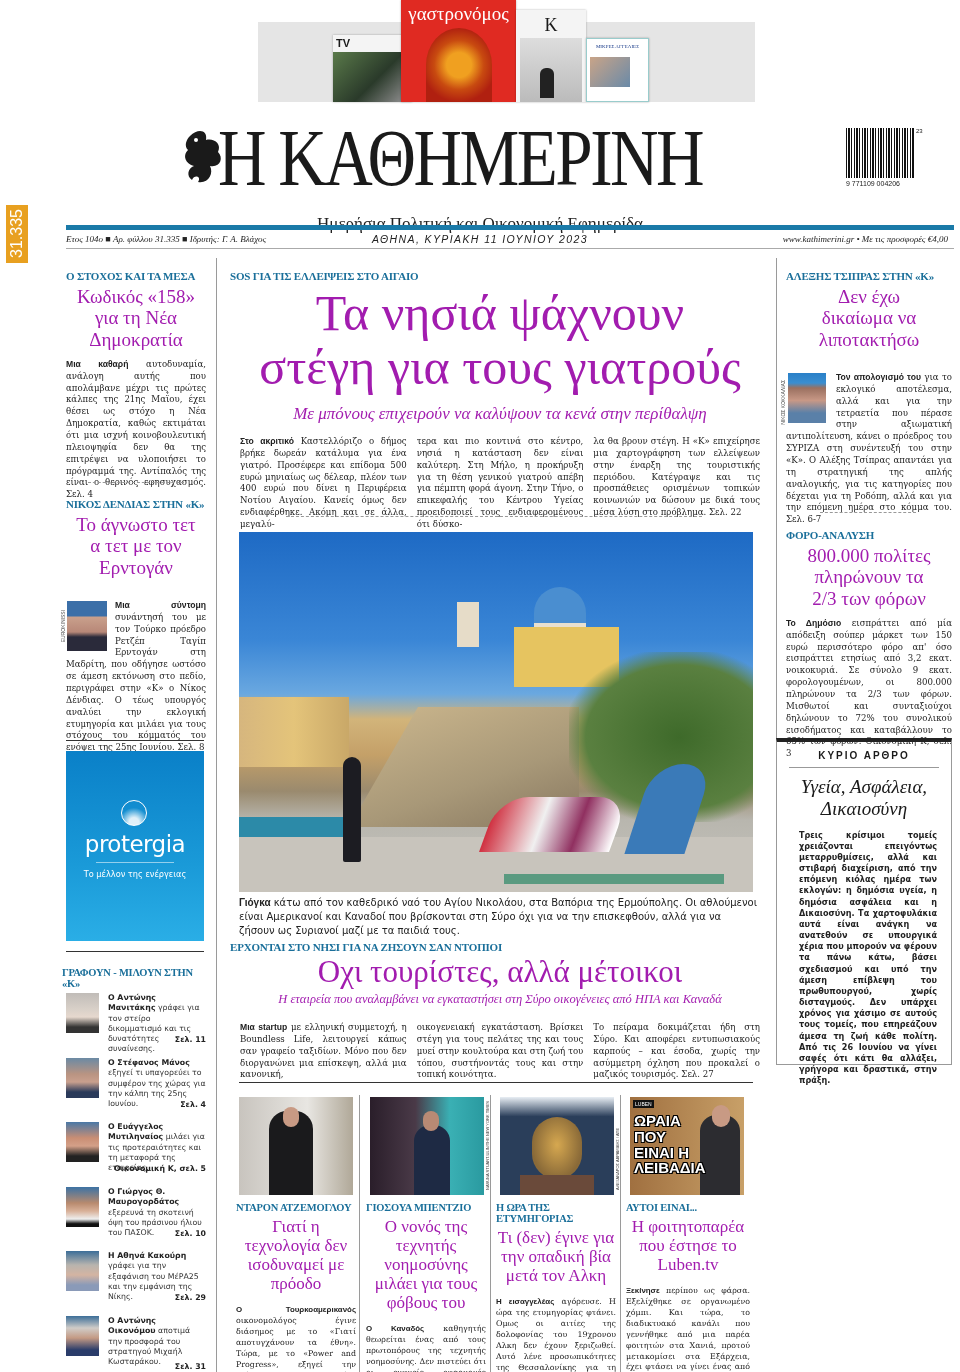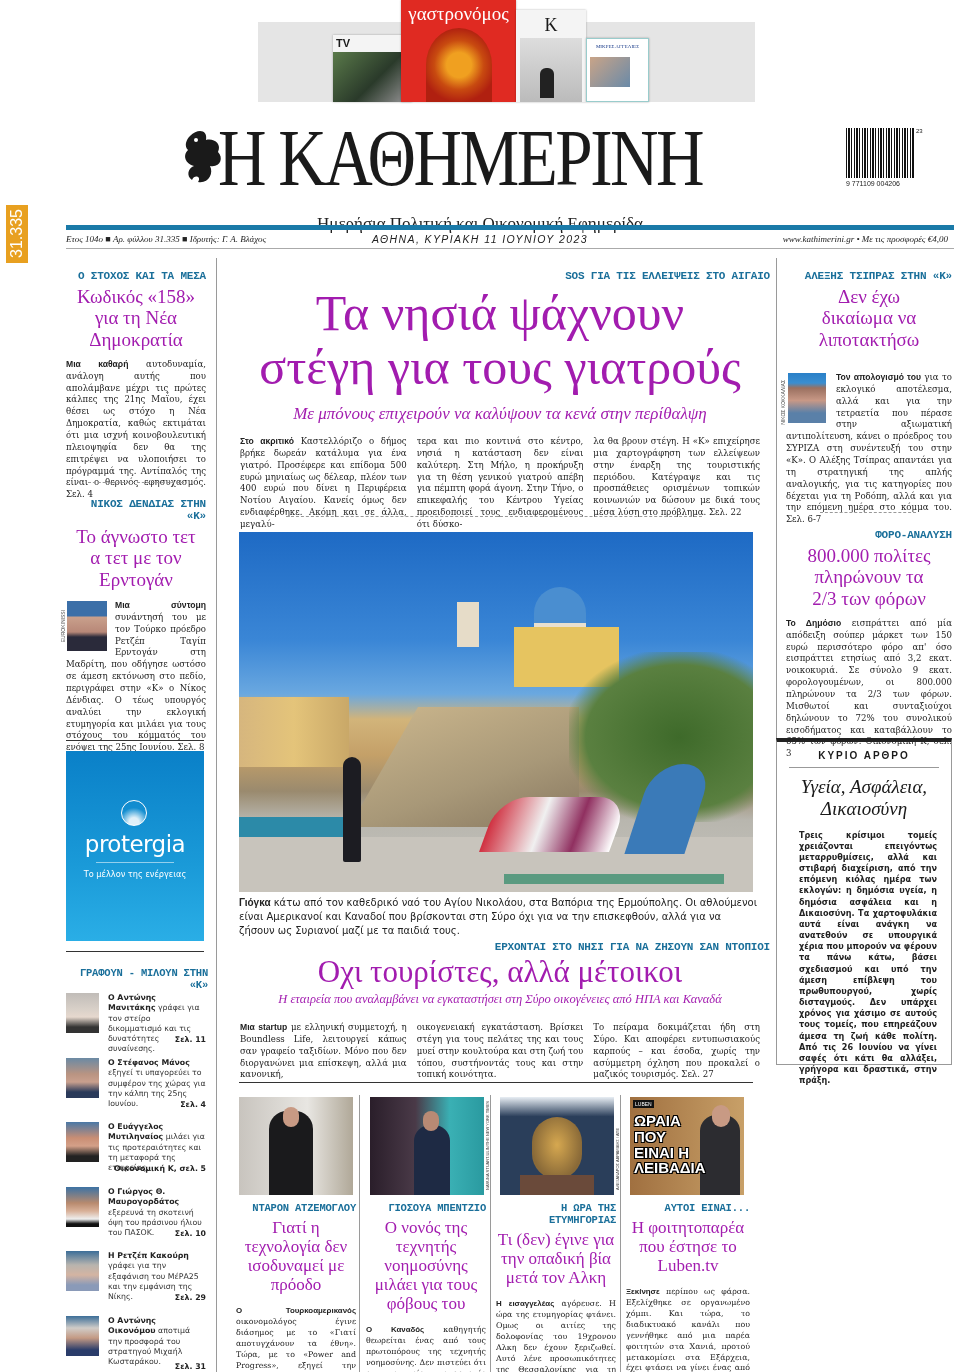--- a/index.html
+++ b/index.html
@@ -1,18 +1,18 @@
 <!DOCTYPE html>
 <html><head>
 <meta charset="utf-8">
 <style>
   * { box-sizing: border-box; margin: 0; padding: 0; }
   body { width: 960px; height: 1372px; background: #fff; position: relative; overflow: hidden; font-family: "Liberation Serif", serif; color: #1a1a1a; }
   .abs { position: absolute; }
-  .kicker { font-family: Liberation Mono, monospace; font-weight: bold; color: #1a6f9a; font-size: 11px; text-align: right; letter-spacing: -0.2px; }
+  .kicker { font-family: Liberation Serif, serif; font-weight: bold; color: #1a6f9a; font-size: 11px; text-align: left; letter-spacing: -0.2px; }
   .hd { font-family: "Liberation Serif", serif; text-align: center; color: #a21caf; line-height: 1.12; }
   .body { font-family: "DejaVu Serif", serif; font-size: 8.6px; line-height: 1.38; text-align: justify; color: #222; }
   .body b { font-family: "Liberation Sans", sans-serif; }
   .vrule { position: absolute; width: 1px; background: #9a9a9a; }
   .dash { position: absolute; border-top: 1px dashed #999; height: 0; }
   .solid { position: absolute; border-top: 2px solid #333; height: 0; }
   .ph { position: absolute; overflow: hidden; }
   .credit { position: absolute; font-family: "Liberation Sans", sans-serif; font-size: 5px; color: #444; writing-mode: vertical-rl; transform: rotate(180deg); }
 
   
@@ -130,21 +130,21 @@
   <div class="txt"><b>Ο Ευάγγελος Μυτιληναίος</b><span> μιλάει για τις προτεραιότητες και τη μεταφορά της εταιρείας.</span></div>
   <div class="ref" style="top:42px;">Οικονομική Κ, σελ. 5</div>
 </div>
 <div class="writer" style="top:1187px;height:55px;">
   <div class="face" style="background:linear-gradient(180deg,#3c72a4,#b88a6e 40%,#d8b098 60%,#eee 80%,#111 92%);"></div>
   <div class="txt"><b>Ο Γιώργος Θ. Μαυρογορδάτος</b><span> εξερευνά τη σκοτεινή όψη του πράσινου ήλιου του ΠΑΣΟΚ.</span></div>
   <div class="ref" style="top:42px;">Σελ. 10</div>
 </div>
 <div class="writer" style="top:1251px;height:55px;">
   <div class="face" style="background:linear-gradient(180deg,#3c6e98,#b8b4ae 35%,#d4b4a2 60%,#8a9ab8 85%);"></div>
-  <div class="txt"><b>Η Ρετζέπ Κακούρη</b><span> γράφει για την εξαφάνιση του ΜέΡΑ25 και την εμφάνιση της Νίκης.</span></div>
+  <div class="txt"><b>Η Αθηνά Κακούρη</b><span> γράφει για την εξαφάνιση του ΜέΡΑ25 και την εμφάνιση της Νίκης.</span></div>
   <div class="ref" style="top:42px;">Σελ. 29</div>
 </div>
 <div class="writer" style="top:1316px;height:56px;">
   <div class="face" style="background:linear-gradient(180deg,#3c6e98,#d0ccc8 30%,#c49a84 55%,#2a3c6a 85%);"></div>
   <div class="txt"><b>Ο Αντώνης Οικονόμου</b><span> αποτιμά την προσφορά του στρατηγού Μιχαήλ Κωσταράκου.</span></div>
   <div class="ref" style="top:46px;">Σελ. 31</div>
 </div>
 
 <div class="abs" style="left:230px;top:270px;width:540px;">
   <div class="kicker">SOS ΓΙΑ ΤΙΣ ΕΛΛΕΙΨΕΙΣ ΣΤΟ ΑΙΓΑΙΟ</div>

